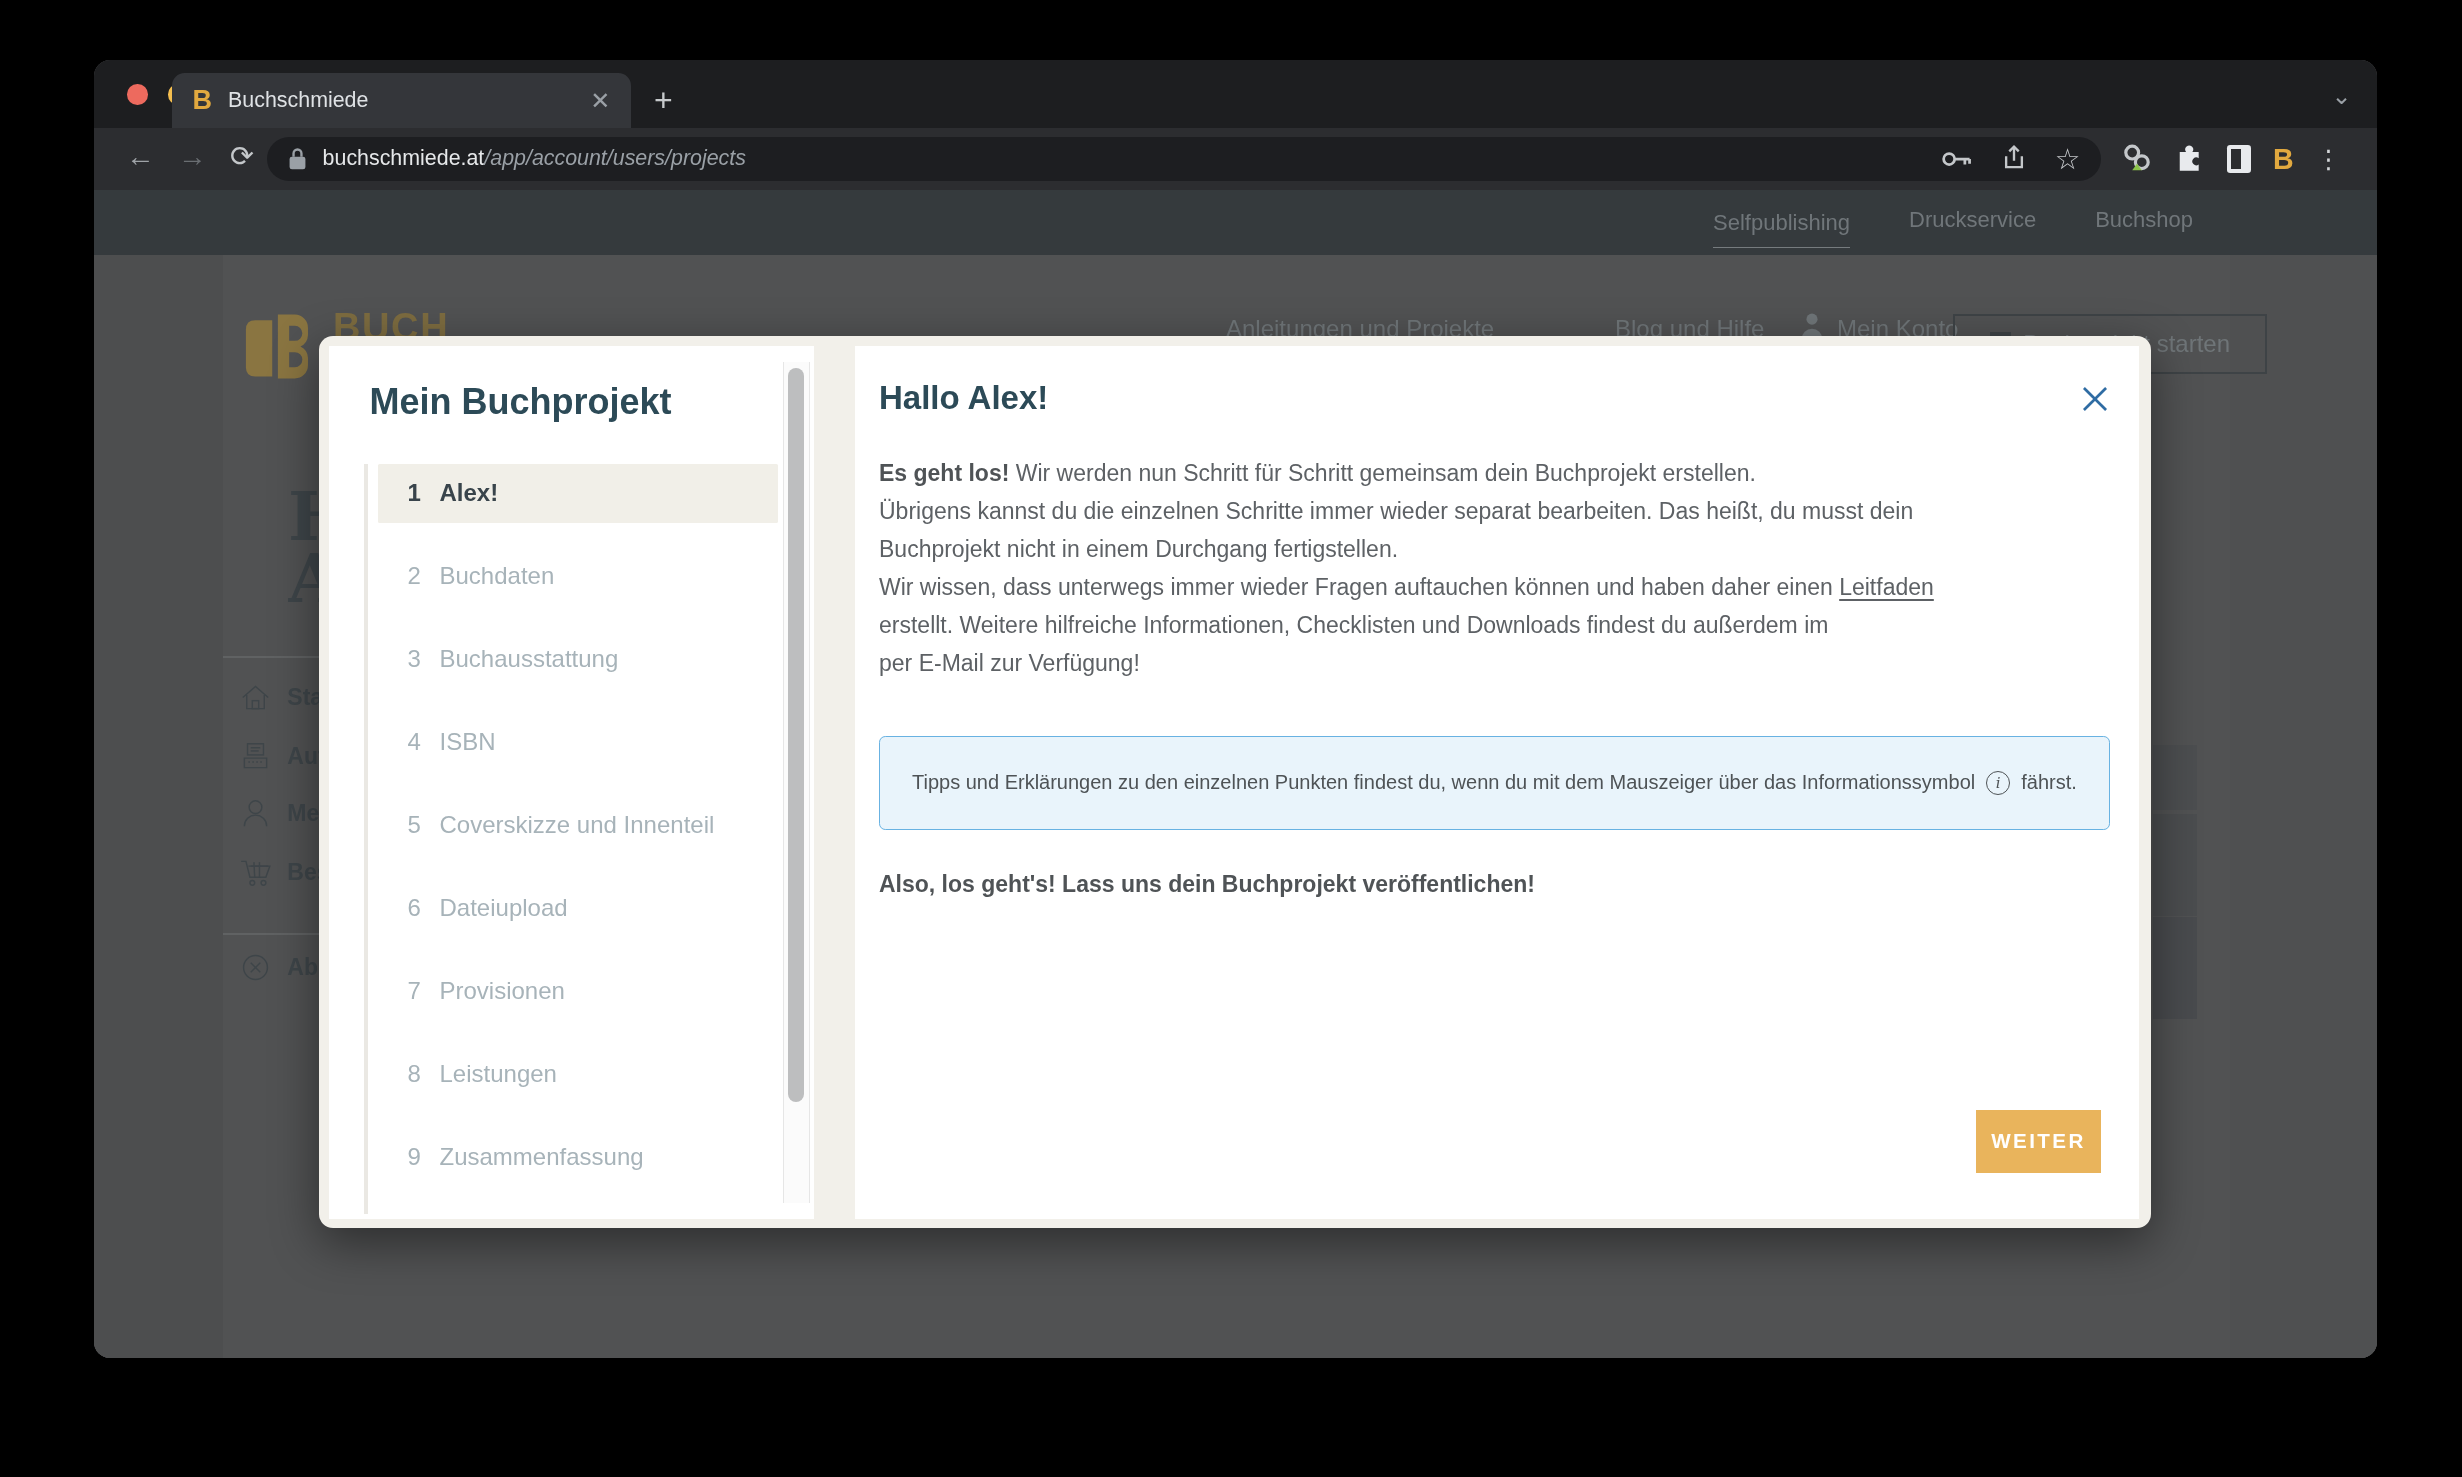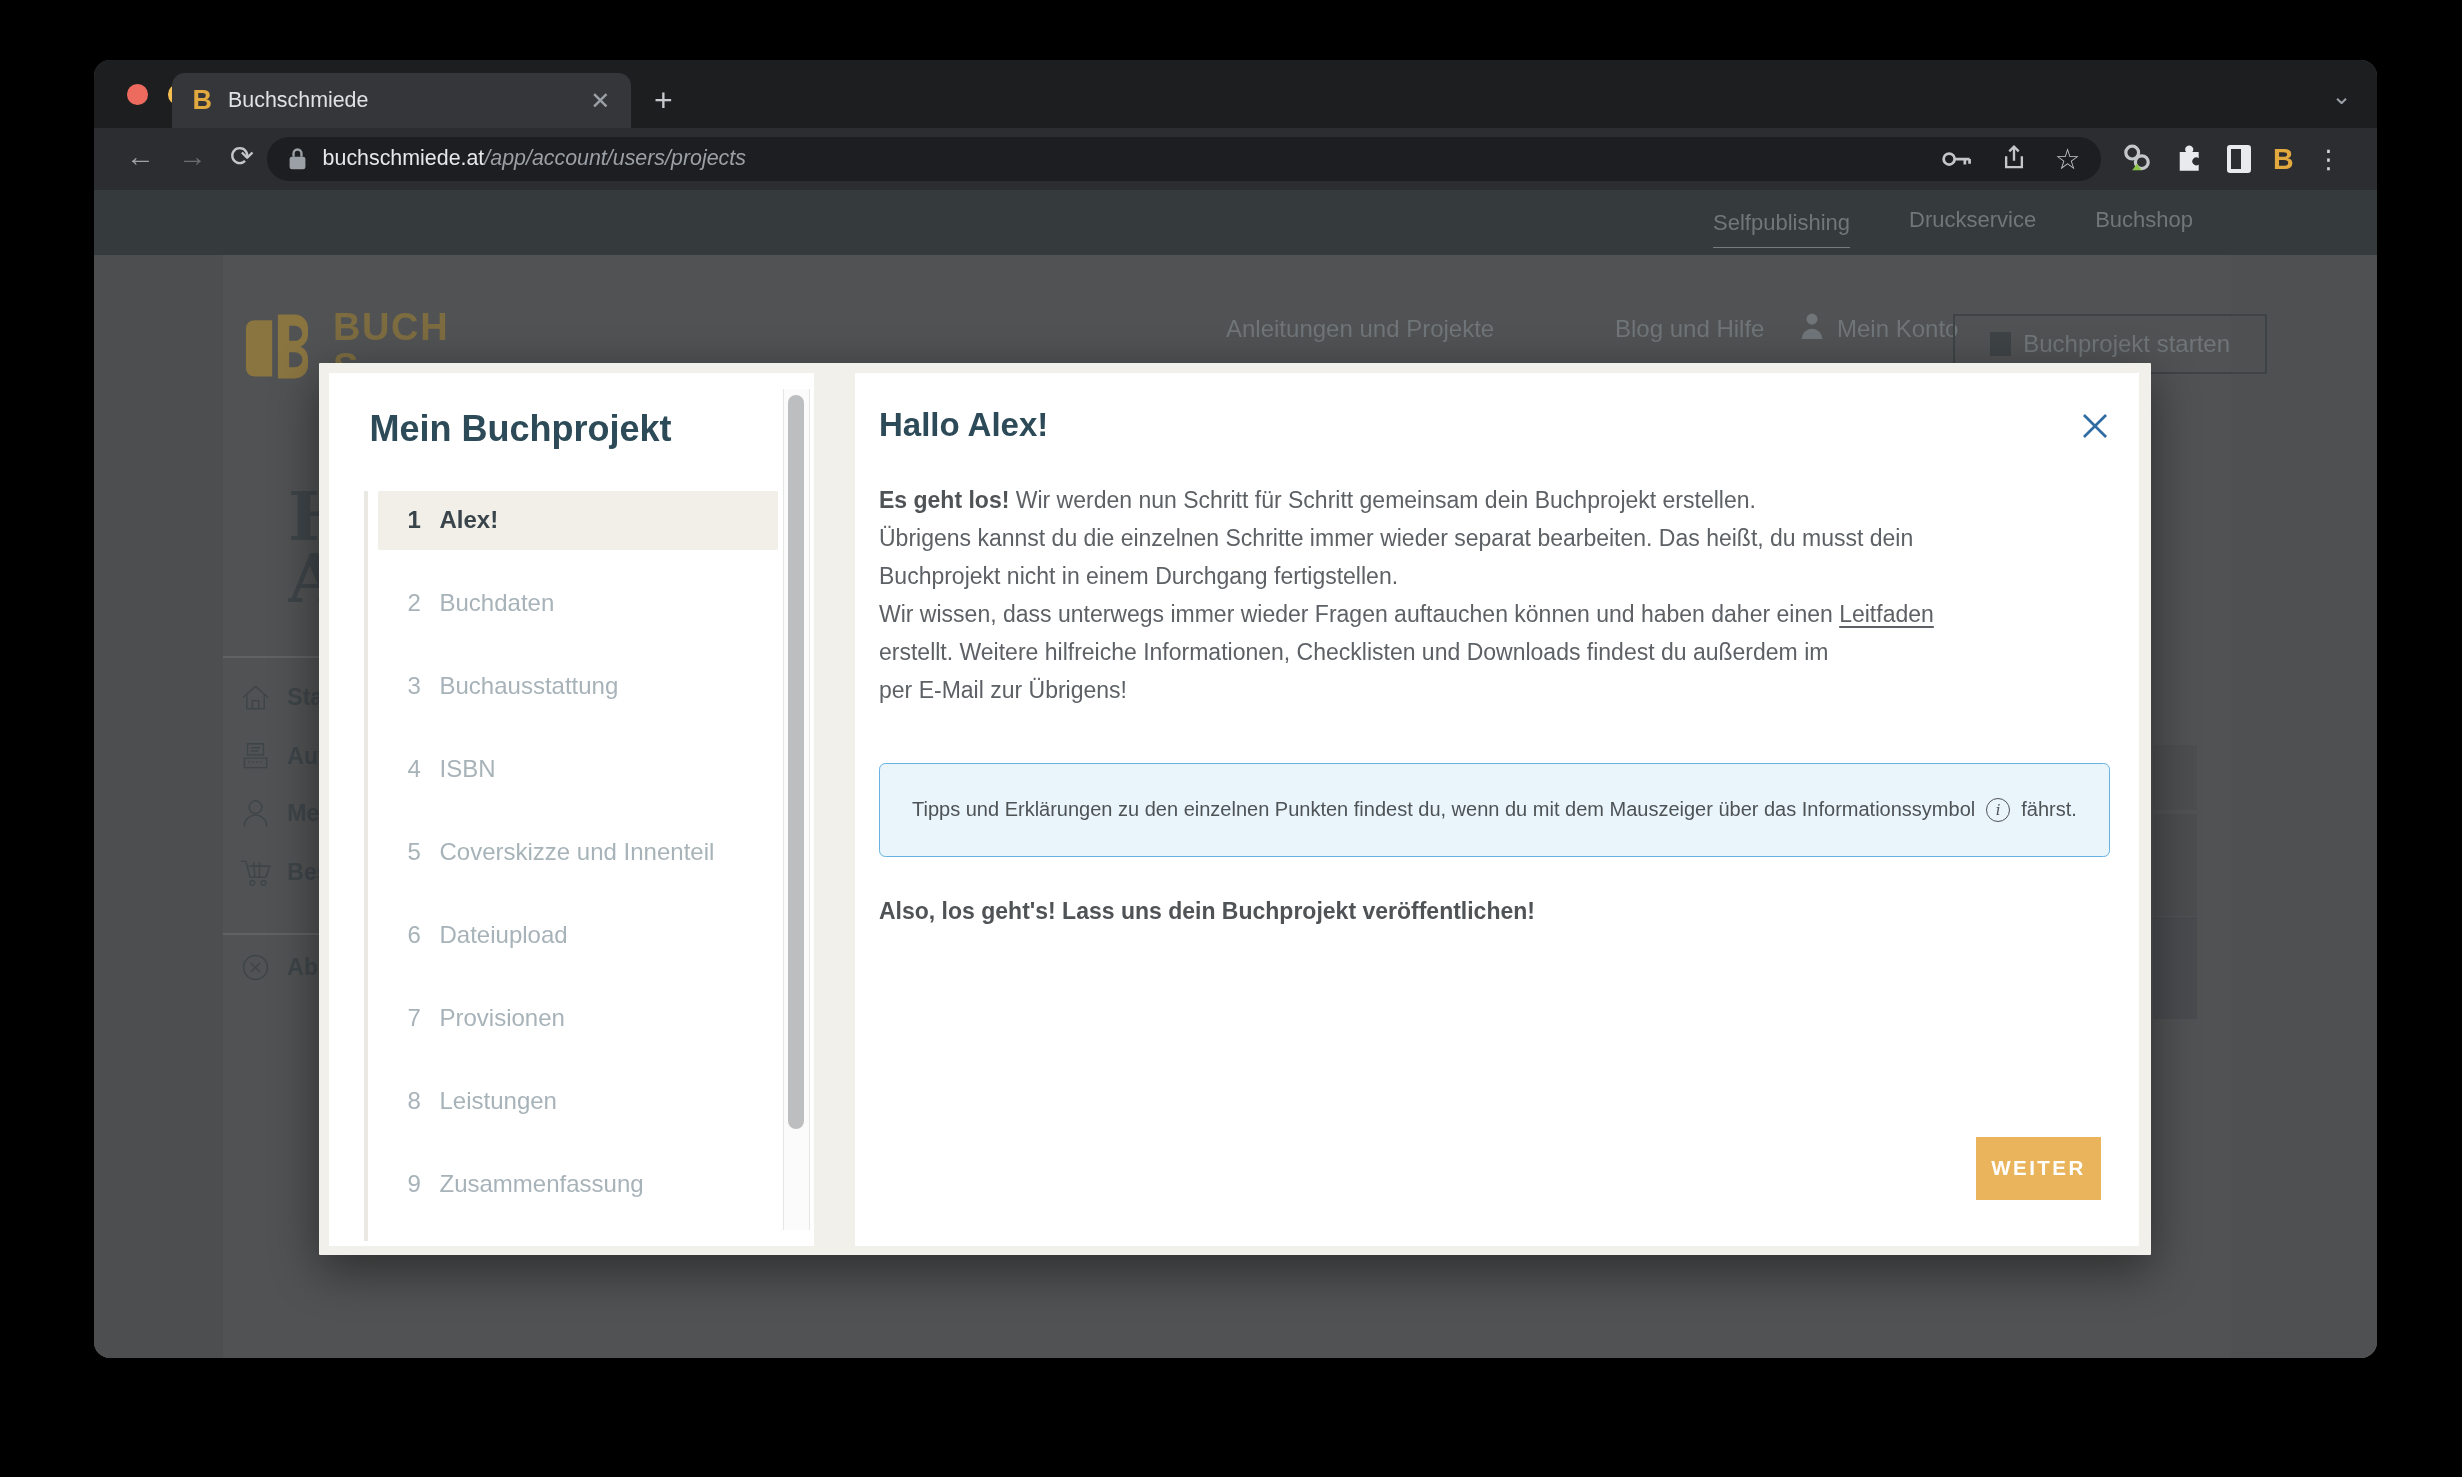--- a/index.html
+++ b/index.html
@@ -67,21 +67,21 @@
 
   .ghost-side-item { position:absolute; left:144px; display:flex; align-items:center; gap:14.3px; width:90px; overflow:hidden; }
   .ghost-side-item .lbl { color:#3e4549; font-size:23px; font-weight:bold; white-space:nowrap; }
   .gicon { width:35px; height:35px; flex:0 0 35px; }
   .gicon svg { width:35px; height:35px; stroke:#3e4549; fill:none; stroke-width:1.8; }
 
   .faint-block { position:absolute; left:2059px; width:44px; background:#4c4e50; }
 
   
   .modal { position:absolute; left:225px; top:146px; width:1832px; height:892px;
-           background:#f2f0ea; border-radius:1px; box-shadow:0 14.3px 48px rgba(0,0,0,.45);margin-top:27px; }
+           background:#f2f0ea; border-radius:14px; box-shadow:0 14.3px 48px rgba(0,0,0,.45); }
   .panel { position:absolute; top:9.5px; height:873px; background:#ffffff; }
   .panel-left { left:9.5px; width:485px; }
   .panel-right { left:536px; width:1284px; }
 
   .modal-title { position:absolute; left:41px; top:35px; font-size:36px; font-weight:bold; color:#2c4a57; }
 
   .steps-track { position:absolute; left:35px; top:118px; width:4.8px; height:750px; background:#eae8e3; }
   .steps { position:absolute; left:0; top:118px; width:449px; }
   .step { height:59px; margin-bottom:24px; display:flex; align-items:center; border-radius:1.6px; }
   .step .num { width:32px; margin-left:79px; font-size:24px; color:#a7b3b9; }
@@ -333,21 +333,21 @@
           <line x1="5" y1="5" x2="33" y2="33" stroke="#2f6ca3" stroke-width="3.4"></line>
           <line x1="33" y1="5" x2="5" y2="33" stroke="#2f6ca3" stroke-width="3.4"></line>
         </svg>
 
         <div class="paragraph" id="paragraph">
             <div><b>Es geht los!</b><span> Wir werden nun Schritt für Schritt gemeinsam dein Buchprojekt erstellen.</span></div>
             <div><span>Übrigens kannst du die einzelnen Schritte immer wieder separat bearbeiten. Das heißt, du musst dein</span></div>
             <div><span>Buchprojekt nicht in einem Durchgang fertigstellen.</span></div>
             <div><span>Wir wissen, dass unterwegs immer wieder Fragen auftauchen können und haben daher einen </span><span class="link">Leitfaden</span></div>
             <div><span>erstellt. Weitere hilfreiche Informationen, Checklisten und Downloads findest du außerdem im</span></div>
-            <div><span>per E-Mail zur Übrigens!</span></div>
+            <div><span>per E-Mail zur Verfügung!</span></div>
           </div>
 
         <div class="infobox">
           <div class="txt">
             <span>Tipps und Erklärungen zu den einzelnen Punkten findest du, wenn du mit dem Mauszeiger über das Informationssymbol</span>
             <span class="info-i">i</span>
             <span>fährst.</span>
           </div>
         </div>
 

